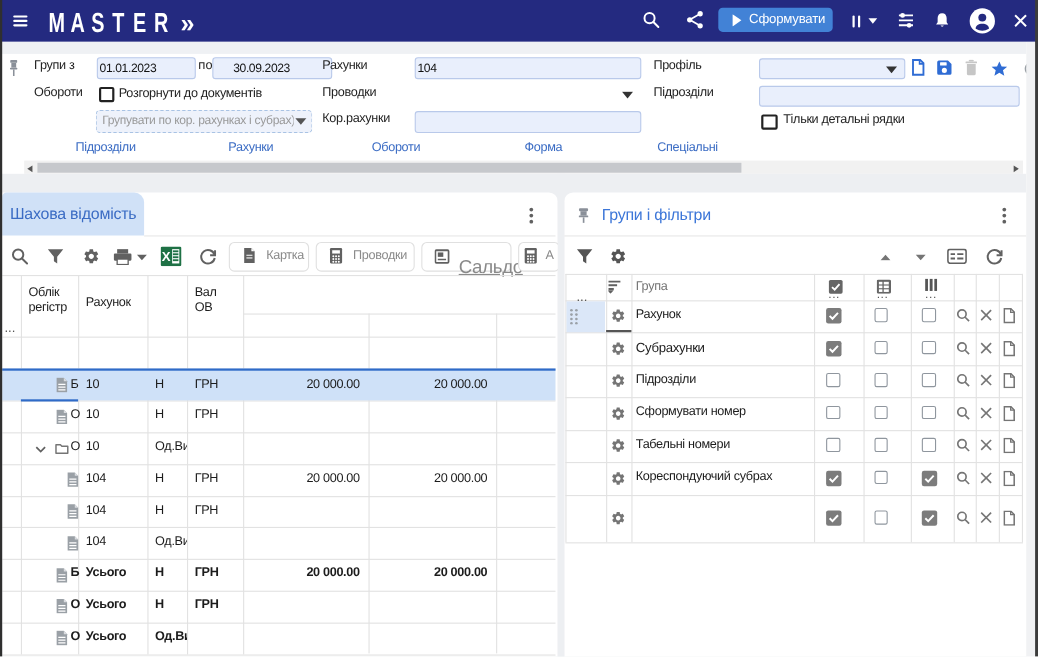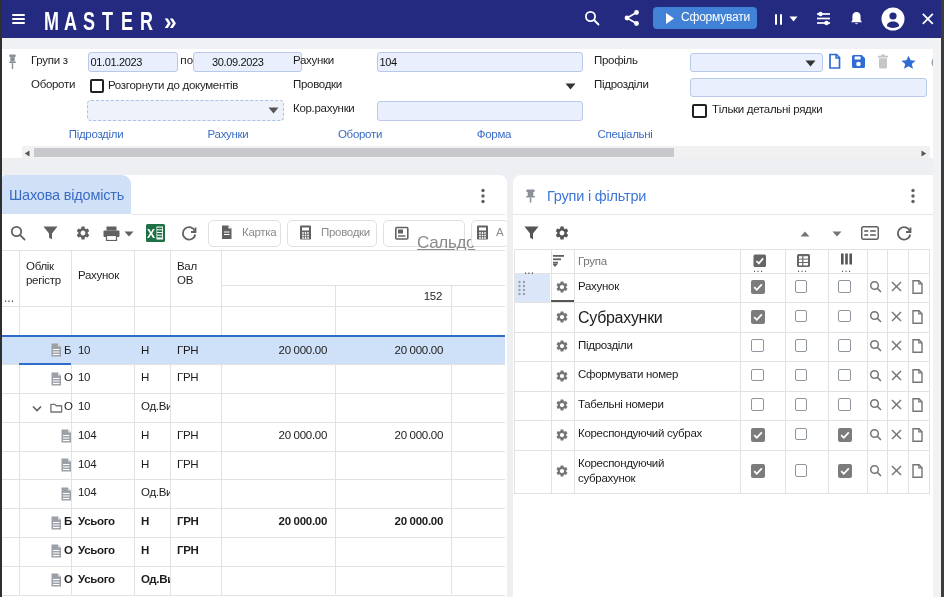--- a/index.html
+++ b/index.html
@@ -103,20 +103,21 @@
 <div class="a" style="left:31px;top:78.3px;font-size:11.5px;letter-spacing:-0.3px;color:#1f1f1f;">Обороти</div>
 <div class="a" style="left:90px;top:79px;width:10px;height:10px;border:2px solid #222;border-radius:2px;background:#fff;"></div>
 <div class="a" style="left:108px;top:78.8px;font-size:11.5px;letter-spacing:-0.3px;color:#1f1f1f;">Розгорнути до документів</div>
 <div class="a" style="left:293px;top:78.3px;font-size:11.5px;letter-spacing:-0.3px;color:#1f1f1f;">Проводки</div>
 <svg class="a" style="left:565px;top:83px" width="11" height="7" viewBox="0 0 11 7">
       <path d="M0.5 0.5 L10.5 0.5 L5.5 6.5 Z" fill="#333"></path>
     </svg>
 <div class="a" style="left:594px;top:78.3px;font-size:11.5px;letter-spacing:-0.3px;color:#1f1f1f;">Підрозділи</div>
 <div class="a inp" style="left:690px;top:77.5px;width:233px;height:17px;"></div>
 <div class="a" style="left:87px;top:100px;width:195px;height:19px;background:#eef2fb;border:1px dashed #a9c3e4;border-radius:4px;overflow:hidden;"></div>
+<div class="a" style="left:93px;top:104px;width:174px;height:15px;font-size:11px;letter-spacing:-0.3px;color:#9a9a9a;white-space:nowrap;overflow:hidden;">Групувати по кор. рахунках і субрах)</div>
 <svg class="a" style="left:268px;top:107px" width="11" height="7" viewBox="0 0 11 7">
       <path d="M0.5 0.5 L10.5 0.5 L5.5 6.5 Z" fill="#555"></path>
     </svg>
 <div class="a" style="left:293px;top:101.8px;font-size:11.5px;letter-spacing:-0.3px;color:#1f1f1f;">Кор.рахунки</div>
 <div class="a inp" style="left:377px;top:101px;width:202px;height:18px;"></div>
 <div class="a" style="left:692px;top:104px;width:10.5px;height:10px;border:2px solid #222;border-radius:2px;background:#fff;"></div>
 <div class="a" style="left:712px;top:103px;font-size:11.5px;letter-spacing:-0.3px;color:#1f1f1f;">Тільки детальні рядки</div>
 <div class="a" style="left:96px;top:127.5px;font-size:11.5px;letter-spacing:-0.3px;color:#3b6cc4;"><span style="position:relative;left:-50%;">Підрозділи</span></div>
 <div class="a" style="left:228px;top:127.5px;font-size:11.5px;letter-spacing:-0.3px;color:#3b6cc4;"><span style="position:relative;left:-50%;">Рахунки</span></div>
 <div class="a" style="left:360px;top:127.5px;font-size:11.5px;letter-spacing:-0.3px;color:#3b6cc4;"><span style="position:relative;left:-50%;">Обороти</span></div>
@@ -244,21 +245,20 @@
 <div class="a" style="left:2px;top:450.5px;width:503px;height:1px;background:#e2e2e2;"></div>
 <div class="a" style="left:2px;top:479.3px;width:503px;height:1px;background:#e2e2e2;"></div>
 <div class="a" style="left:2px;top:508.1px;width:503px;height:1px;background:#e2e2e2;"></div>
 <div class="a" style="left:2px;top:536.9px;width:503px;height:1px;background:#e2e2e2;"></div>
 <div class="a" style="left:2px;top:565.7px;width:503px;height:1px;background:#e2e2e2;"></div>
 <div class="a" style="left:2px;top:594.5px;width:503px;height:1px;background:#e2e2e2;"></div>
 <div class="a" style="left:26px;top:258.5px;font-size:11.5px;letter-spacing:-0.3px;color:#1f1f1f;line-height:14.3px;">Облік<br>регістр</div>
 <div class="a" style="left:78px;top:269px;font-size:11.5px;letter-spacing:-0.3px;color:#1f1f1f;">Рахунок</div>
 <div class="a" style="left:177px;top:258.5px;font-size:11.5px;letter-spacing:-0.3px;color:#1f1f1f;line-height:14.3px;">Вал<br>ОВ</div>
 <div class="a" style="left:4px;top:291px;font-size:12px;color:#555;">...</div>
-<div class="a" style="left:336px;top:286px;width:115px;height:20px;line-height:20px;padding-right:9px;font-size:11.5px;letter-spacing:-0.3px;color:#1f1f1f;text-align:right;box-sizing:border-box;">152</div>
 <div class="a" style="left:2px;top:335.3px;width:503px;height:28.8px;background:#cfe1f8;"></div>
 <div class="a" style="left:2px;top:334.9px;width:503px;height:2.2px;background:#2f6bc8;"></div>
 <div class="a" style="left:19px;top:362.9px;width:52px;height:2.2px;background:#2f6bc8;"></div>
 <svg class="a" style="left:50px;top:342.8px" width="12" height="14" viewBox="0 0 12 14">
       <path d="M1.5 0.5 L8 0.5 L11 3.5 L11 13.5 L1.5 13.5 Z" fill="#9aa0a6"></path>
       <path d="M8 0.5 L8 3.5 L11 3.5 Z" fill="#dadce0"></path>
       <g stroke="#fff" stroke-width="1.1">
         <line x1="3" y1="6.5" x2="9.5" y2="6.5"></line>
         <line x1="3" y1="9" x2="9.5" y2="9"></line>
         <line x1="3" y1="11.5" x2="9.5" y2="11.5"></line>
@@ -479,21 +479,21 @@
       <line x1="1" y1="1" x2="10" y2="10" stroke="#757575" stroke-width="1.5"></line>
       <line x1="10" y1="1" x2="1" y2="10" stroke="#757575" stroke-width="1.5"></line>
     </svg>
 <svg class="a" style="left:912px;top:280.25px" width="11" height="14" viewBox="0 0 11 14">
       <path d="M1 0.7 L7 0.7 L10 3.7 L10 13.3 L1 13.3 Z" fill="none" stroke="#757575" stroke-width="1.4"></path>
       <path d="M6.8 0.7 L6.8 3.9 L10 3.9" fill="none" stroke="#757575" stroke-width="1.2"></path>
     </svg>
 <svg class="a" style="left:555px;top:309.75px" width="14" height="14" viewBox="0 0 24 24">
       <path fill="#757575" d="M19.14 12.94c.04-.3.06-.61.06-.94 0-.32-.02-.64-.07-.94l2.03-1.58c.18-.14.23-.41.12-.61l-1.92-3.32c-.12-.22-.37-.29-.59-.22l-2.39.96c-.5-.38-1.03-.7-1.62-.94l-.36-2.54c-.04-.24-.24-.41-.48-.41h-3.84c-.24 0-.43.17-.47.41l-.36 2.54c-.59.24-1.13.57-1.62.94l-2.39-.96c-.22-.08-.47 0-.59.22L2.74 8.87c-.12.21-.08.47.12.61l2.03 1.58c-.05.3-.09.63-.09.94s.02.64.07.94l-2.03 1.58c-.18.14-.23.41-.12.61l1.92 3.32c.12.22.37.29.59.22l2.39-.96c.5.38 1.03.7 1.62.94l.36 2.54c.05.24.24.41.48.41h3.84c.24 0 .44-.17.47-.41l.36-2.54c.59-.24 1.13-.56 1.62-.94l2.39.96c.22.08.47 0 .59-.22l1.92-3.32c.12-.22.07-.47-.12-.61l-2.01-1.58zM12 15.6c-1.98 0-3.6-1.62-3.6-3.6s1.62-3.6 3.6-3.6 3.6 1.62 3.6 3.6-1.62 3.6-3.6 3.6z"></path>
     </svg>
-<div class="a" style="left:578px;top:309.35px;font-size:16px;letter-spacing:-0.3px;color:#1c1c1c;">Субрахунки</div>
+<div class="a" style="left:578px;top:309.35px;font-size:12px;letter-spacing:-0.3px;color:#1c1c1c;">Субрахунки</div>
 <div class="a" style="left:751px;top:309.75px;width:14px;height:14px;background:#7c7c7c;border-radius:2px;"></div>
 <svg class="a" style="left:751px;top:309.75px" width="14" height="14" viewBox="0 0 14 14">
       <path d="M3.2 7.2 L5.8 9.8 L10.8 4.4" fill="none" stroke="#fff" stroke-width="1.8"></path>
     </svg>
 <div class="a" style="left:794.5px;top:309.75px;width:10.5px;height:10.5px;border:1.8px solid #8f969e;border-radius:2px;background:#fff;"></div>
 <div class="a" style="left:838px;top:309.75px;width:10.5px;height:10.5px;border:1.8px solid #8f969e;border-radius:2px;background:#fff;"></div>
 <svg class="a" style="left:869px;top:309.75px" width="13" height="13" viewBox="0 0 13 13">
       <circle cx="5.5" cy="5.5" r="3.8" fill="none" stroke="#757575" stroke-width="1.5"></circle>
       <line x1="8.4" y1="8.4" x2="12" y2="12" stroke="#757575" stroke-width="1.5"></line>
     </svg>
@@ -583,21 +583,20 @@
       <line x1="1" y1="1" x2="10" y2="10" stroke="#757575" stroke-width="1.5"></line>
       <line x1="10" y1="1" x2="1" y2="10" stroke="#757575" stroke-width="1.5"></line>
     </svg>
 <svg class="a" style="left:912px;top:427.75px" width="11" height="14" viewBox="0 0 11 14">
       <path d="M1 0.7 L7 0.7 L10 3.7 L10 13.3 L1 13.3 Z" fill="none" stroke="#757575" stroke-width="1.4"></path>
       <path d="M6.8 0.7 L6.8 3.9 L10 3.9" fill="none" stroke="#757575" stroke-width="1.2"></path>
     </svg>
 <svg class="a" style="left:555px;top:464px" width="14" height="14" viewBox="0 0 24 24">
       <path fill="#757575" d="M19.14 12.94c.04-.3.06-.61.06-.94 0-.32-.02-.64-.07-.94l2.03-1.58c.18-.14.23-.41.12-.61l-1.92-3.32c-.12-.22-.37-.29-.59-.22l-2.39.96c-.5-.38-1.03-.7-1.62-.94l-.36-2.54c-.04-.24-.24-.41-.48-.41h-3.84c-.24 0-.43.17-.47.41l-.36 2.54c-.59.24-1.13.57-1.62.94l-2.39-.96c-.22-.08-.47 0-.59.22L2.74 8.87c-.12.21-.08.47.12.61l2.03 1.58c-.05.3-.09.63-.09.94s.02.64.07.94l-2.03 1.58c-.18.14-.23.41-.12.61l1.92 3.32c.12.22.37.29.59.22l2.39-.96c.5.38 1.03.7 1.62.94l.36 2.54c.05.24.24.41.48.41h3.84c.24 0 .44-.17.47-.41l.36-2.54c.59-.24 1.13-.56 1.62-.94l2.39.96c.22.08.47 0 .59-.22l1.92-3.32c.12-.22.07-.47-.12-.61l-2.01-1.58zM12 15.6c-1.98 0-3.6-1.62-3.6-3.6s1.62-3.6 3.6-3.6 3.6 1.62 3.6 3.6-1.62 3.6-3.6 3.6z"></path>
     </svg>
-<div class="a" style="left:578px;top:456.2px;font-size:11.5px;letter-spacing:-0.3px;color:#1c1c1c;line-height:14.5px;">Кореспондуючий<br>субрахунок</div>
 <div class="a" style="left:751px;top:464px;width:14px;height:14px;background:#7c7c7c;border-radius:2px;"></div>
 <svg class="a" style="left:751px;top:464px" width="14" height="14" viewBox="0 0 14 14">
       <path d="M3.2 7.2 L5.8 9.8 L10.8 4.4" fill="none" stroke="#fff" stroke-width="1.8"></path>
     </svg>
 <div class="a" style="left:794.5px;top:464px;width:10.5px;height:10.5px;border:1.8px solid #8f969e;border-radius:2px;background:#fff;"></div>
 <div class="a" style="left:838px;top:464px;width:14px;height:14px;background:#7c7c7c;border-radius:2px;"></div>
 <svg class="a" style="left:838px;top:464px" width="14" height="14" viewBox="0 0 14 14">
       <path d="M3.2 7.2 L5.8 9.8 L10.8 4.4" fill="none" stroke="#fff" stroke-width="1.8"></path>
     </svg>
 <svg class="a" style="left:869px;top:464px" width="13" height="13" viewBox="0 0 13 13">

